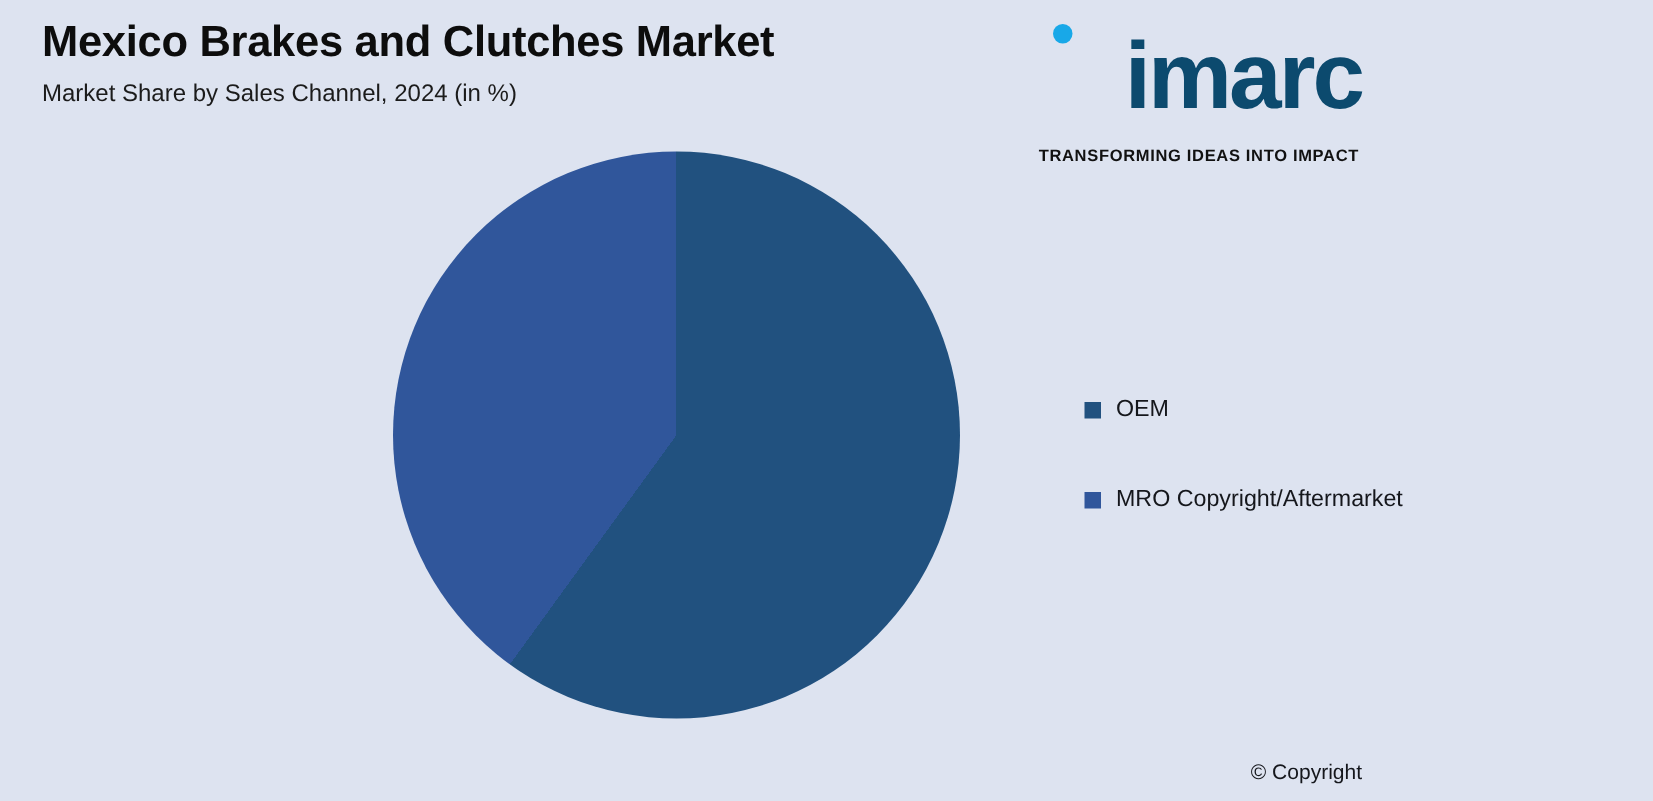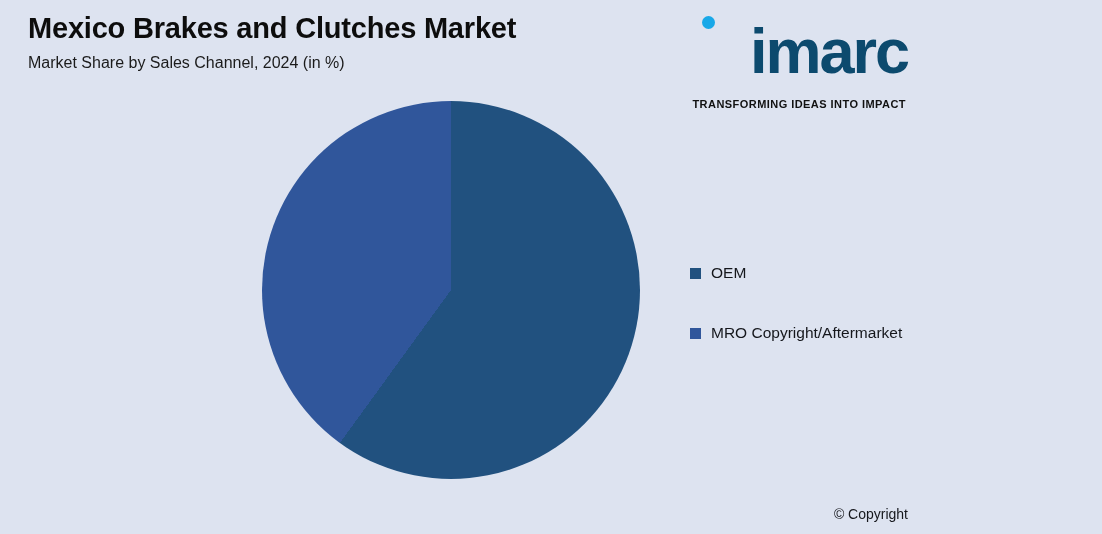--- a/index.html
+++ b/index.html
@@ -104,20 +104,21 @@
     position: absolute;
     left: 690px;
     top: 263px;
     width: 300px;
   }
   .legend-item {
     display: flex;
     align-items: center;
     height: 20px;
     margin-bottom: 40px;
+    margin-left: 33px;
   }
   .legend-swatch {
     width: 11px;
     height: 11px;
     flex: 0 0 11px;
     margin-right: 10px;
   }
   .legend-label {
     font-size: 15.5px;
     color: #15171c;

